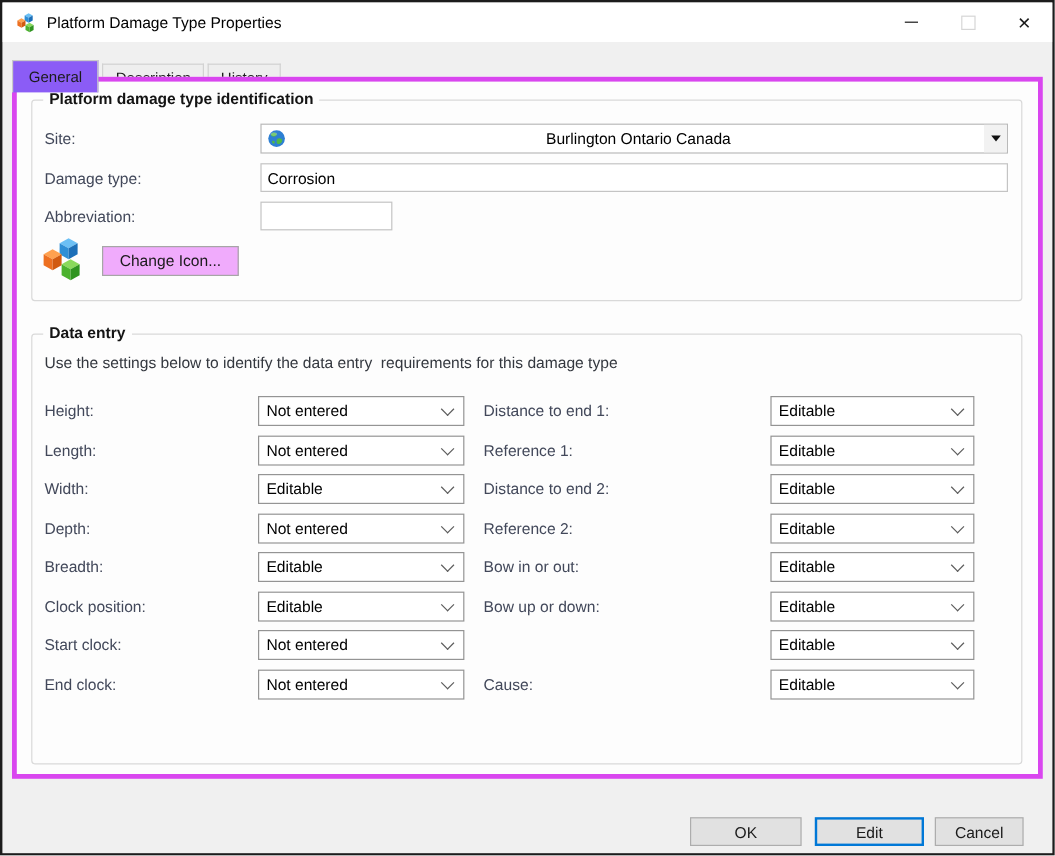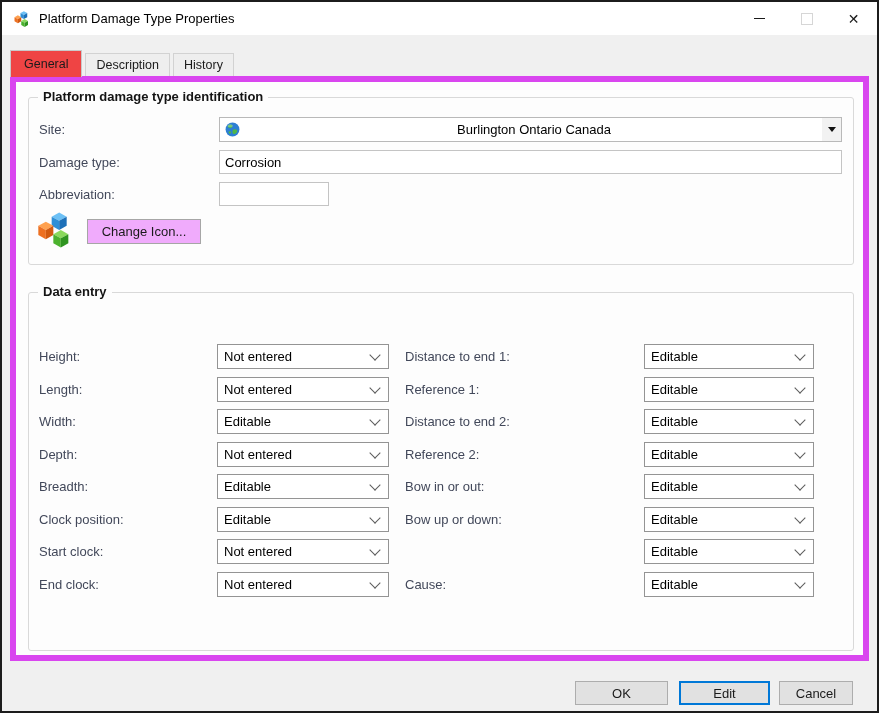--- a/index.html
+++ b/index.html
@@ -13,23 +13,23 @@
   .app-icon { margin-left:11px; width:18px; height:18px; flex:0 0 auto; }
   .title-text { margin-left:8px; font-size:13px; color:#000; }
   .win-controls { position:absolute; right:0; top:0; height:33px; display:flex; }
   .win-btn { width:47px; height:33px; display:flex; align-items:center; justify-content:center; }
   .min-glyph { width:11px; height:1.5px; background:#1a1a1a; }
   .max-glyph { width:10px; height:10px; border:1px solid #d6d6d6; }
   .close-glyph { font-size:14px; color:#1a1a1a; line-height:1; }
   
   .tabstrip { position:absolute; top:33px; left:0; right:0; height:41px; display:flex; align-items:flex-end; padding-left:8px; box-sizing:border-box; }
   .tab { font-size:12.5px; color:#1b1b1b; display:flex; align-items:center; box-sizing:border-box; }
-  .tab.active { height:27px; background:#ef4444; border:1px solid #c9c9c9; border-bottom:none; margin-bottom:-1px; z-index:5; padding:0 13px; position:relative; }
+  .tab.active { height:27px; background:#8b5cf6; border:1px solid #c9c9c9; border-bottom:none; margin-bottom:-1px; z-index:5; padding:0 13px; position:relative; }
   .tab.inactive { height:23px; background:#eeeeee; border:1px solid #d2d2d2; border-bottom:none; margin-left:3px; padding:0 10px; }
-  .tabpage { position:absolute; top:74px; left:8px; width:859px; height:585px; background:#fdfdfd; border:6px solid #d946ef; box-sizing:border-box; }
+  .tabpage { position:absolute; top:62px; left:8px; width:859px; height:585px; background:#fdfdfd; border:4px solid #d946ef; box-sizing:border-box; }
   
   .groupbox { position:absolute; border:1px solid #d9d9d9; border-radius:3px; box-sizing:border-box; }
   .gb1 { left:12px; top:15px; width:826px; height:168px; }
   .gb2 { left:12px; top:210px; width:826px; height:359px; }
   .legend { position:absolute; top:-9px; left:9px; background:#fdfdfd; padding:0 5px; font-weight:bold; font-size:13px; color:#141414; }
   .lbl { position:absolute; font-size:13px; color:#42485a; }
   .gb-desc { position:absolute; left:10px; top:16px; font-size:13px; color:#34383f; white-space:pre-wrap; }
   
   .site-combo { position:absolute; left:190px; top:19px; width:623px; height:25px; box-sizing:border-box; background:#fff; border:1px solid #b9b9b9; display:flex; align-items:center; }
   .site-combo .globe { margin-left:5px; width:15px; height:15px; flex:0 0 auto; }
@@ -135,20 +135,21 @@
           <polygon points="31,34 40,29 40,40 31,45" fill="#2f9420"></polygon>
         </g>
       </svg>
       <div class="change-btn">
         <span>Change Icon...</span>
       </div>
     </div>
 
     <div class="groupbox gb2">
       <span class="legend">Data entry</span>
+      <span class="gb-desc">Use the settings below to identify the data entry  requirements for this damage type</span>
 
       <span class="de-lbl" style="left:10px; top:51px;">Height:</span>
       <div class="de-combo" style="left:188px; top:51px;">
         <span class="txt">Not entered</span>
           <span class="chev"></span>
       </div>
 
       <span class="de-lbl" style="left:10px; top:84px;">Length:</span>
       <div class="de-combo" style="left:188px; top:84px;">
         <span class="txt">Not entered</span>

